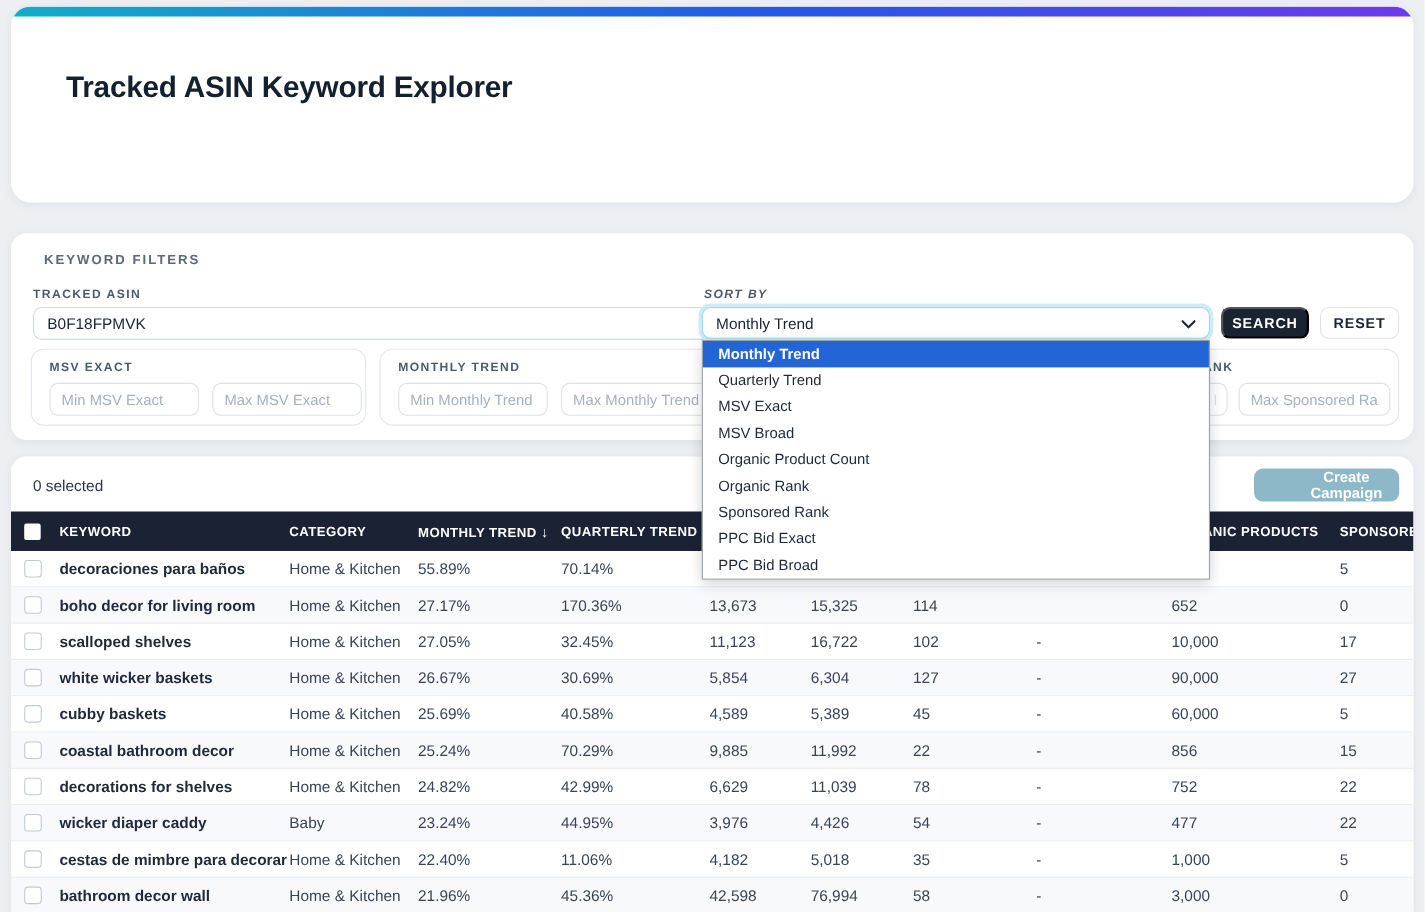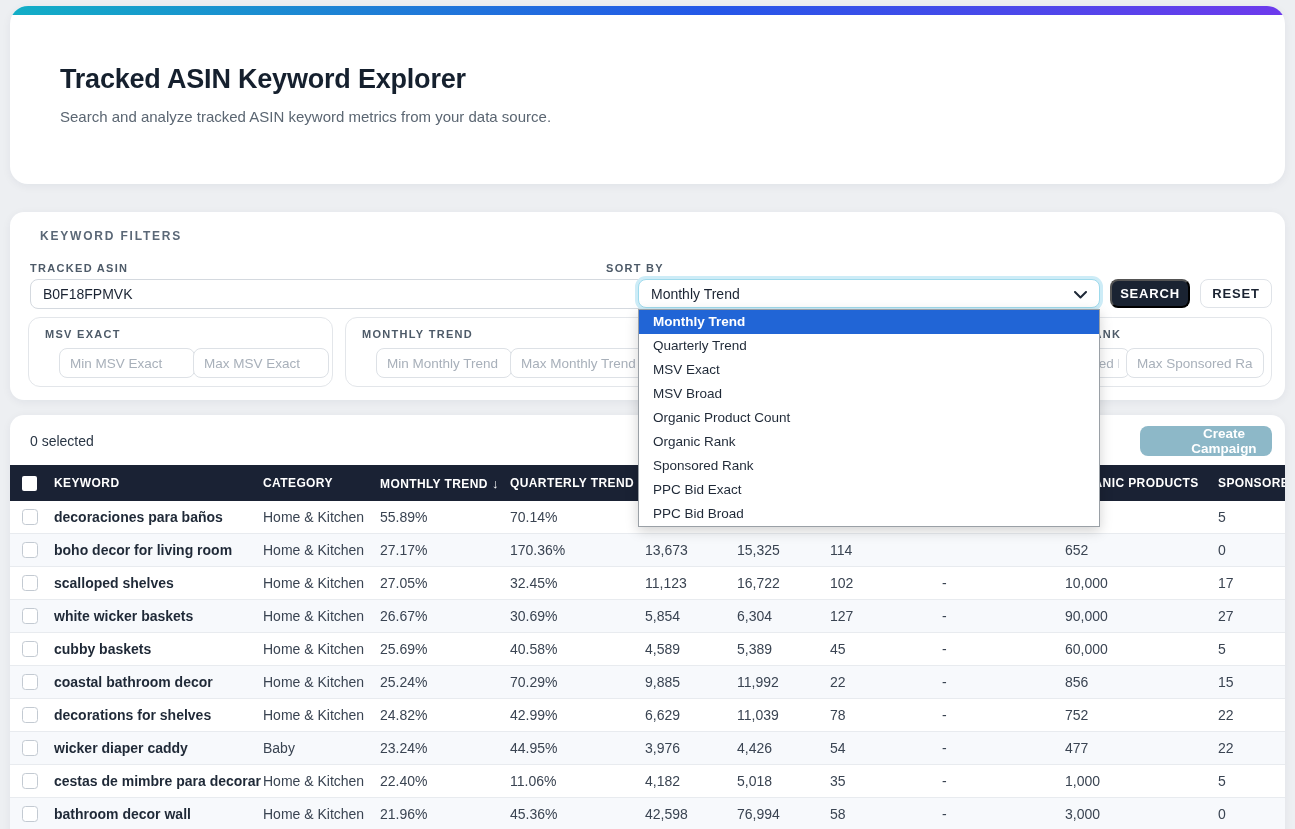--- a/index.html
+++ b/index.html
@@ -18,21 +18,21 @@
     background:linear-gradient(90deg,#12aec6 0%, #1e7fd6 28%, #2457e8 55%, #6d3aec 100%); }
   .page-title { margin:49px 0 0 50px; font-size:27px; font-weight:700; color:#15202e; letter-spacing:-.2px; }
   .page-subtitle { margin:13px 0 0 50px; font-size:15px; color:#5b6672; }
 
   
   .filters-card { left:10px; top:212px; width:1275px; height:188px; border-radius:14px; }
   .section-label { position:absolute; left:20px; top:17px; font-size:12px; font-weight:700;
     letter-spacing:1.8px; color:#5b6877;padding-left:10px; }
   .field-label { position:absolute; font-size:11px; font-weight:700; letter-spacing:1.3px; color:#4d5a68; }
   .lbl-asin { left:20px; top:50px; }
-  .lbl-sort { left:596px; top:50px; }
+  .lbl-sort { left:630px; top:50px;font-style:italic; }
   .select-box { position:absolute; height:30px; background:#fff; border:1px solid #d4d9df;
     border-radius:8px; display:flex; align-items:center; justify-content:space-between;
     padding:0 12px; font-size:14px; color:#1a2332; cursor:pointer; }
   .asin-select { left:20px; top:67px; width:672px; }
   .sort-select { left:628px; top:67px; width:462px; height:29px;
     border:1px solid #9fdaec; box-shadow:0 0 0 3px #cdecf7; }
   .btn { position:absolute; top:67px; height:29px; border-radius:8px; font-size:13px;
     font-weight:700; letter-spacing:.8px; display:flex; align-items:center; justify-content:center;
     cursor:pointer; }
   .search-btn { left:1100px; width:80px; background:#1a2332; color:#fff; }
@@ -42,21 +42,21 @@
   .fgroup { position:absolute; top:105px; height:70px; border:1px solid #e3e6ea; border-radius:12px; background:#fff; }
   .fgroup.g0 { left:18px; width:305px; }
   .fgroup.g1 { left:335px; width:305px; }
   .fgroup.g2 { left:971px; width:291px; }
   .fgroup-label { position:absolute; left:16px; top:10px; font-size:11px; font-weight:700;
     letter-spacing:1.3px; color:#4d5a68; white-space:nowrap; }
   .finput { position:absolute; top:30px; height:30px; border:1px solid #dde1e6; border-radius:8px;
     padding:0 10px; font-size:13.5px; color:#1a2332; background:#fff; outline:none;
     font-family:"Liberation Sans", sans-serif; white-space:nowrap; overflow:hidden; }
   .finput::placeholder { color:#a8b0ba; }
-  .fgroup .finput.min { left:16px; width:136px;margin-left:14px; }
+  .fgroup .finput.min { left:16px; width:136px; }
   .fgroup .finput.max { left:164px; width:136px; }
   .fgroup.g2 .finput.min { left:16px; width:118px; }
   .fgroup.g2 .finput.max { left:144px; width:138px; }
 
   
   .dropdown { position:absolute; left:638px; top:309px; width:462px; z-index:50;
     background:#fff; border:1px solid #9aa0a6; box-shadow:0 4px 12px rgba(0,0,0,.18); }
   .dd-option { height:24px; line-height:24px; padding-left:14px; font-size:13.5px; color:#1f2937;
     cursor:pointer; white-space:nowrap; }
   .dd-option.selected { background:#2165d6; color:#fff; font-weight:700; }
@@ -89,21 +89,20 @@
   .head-check { width:15px; height:15px; background:#fff; border-radius:2px; cursor:pointer; }
   .row-check { width:16px; height:16px; background:#fff; border:1.5px solid #c3cad2; border-radius:3.5px; cursor:pointer; }
   .chev { flex:none; margin-left:8px; }
 </style>
 </head>
 <body>
 
 <div class="card header-card">
   <div class="gradient-bar"></div>
   <div class="page-title">Tracked ASIN Keyword Explorer</div>
-  <div class="page-subtitle">Search and analyze tracked ASIN keyword metrics from your data source.</div>
 </div>
 
 <div class="card filters-card">
   <div class="section-label">KEYWORD FILTERS</div>
 
   <div class="field-label lbl-asin">TRACKED ASIN</div>
   <div class="select-box asin-select">
     <span>B0F18FPMVK</span>
     <span class="chev">
       <svg width="13" height="8" viewBox="0 0 13 8">

